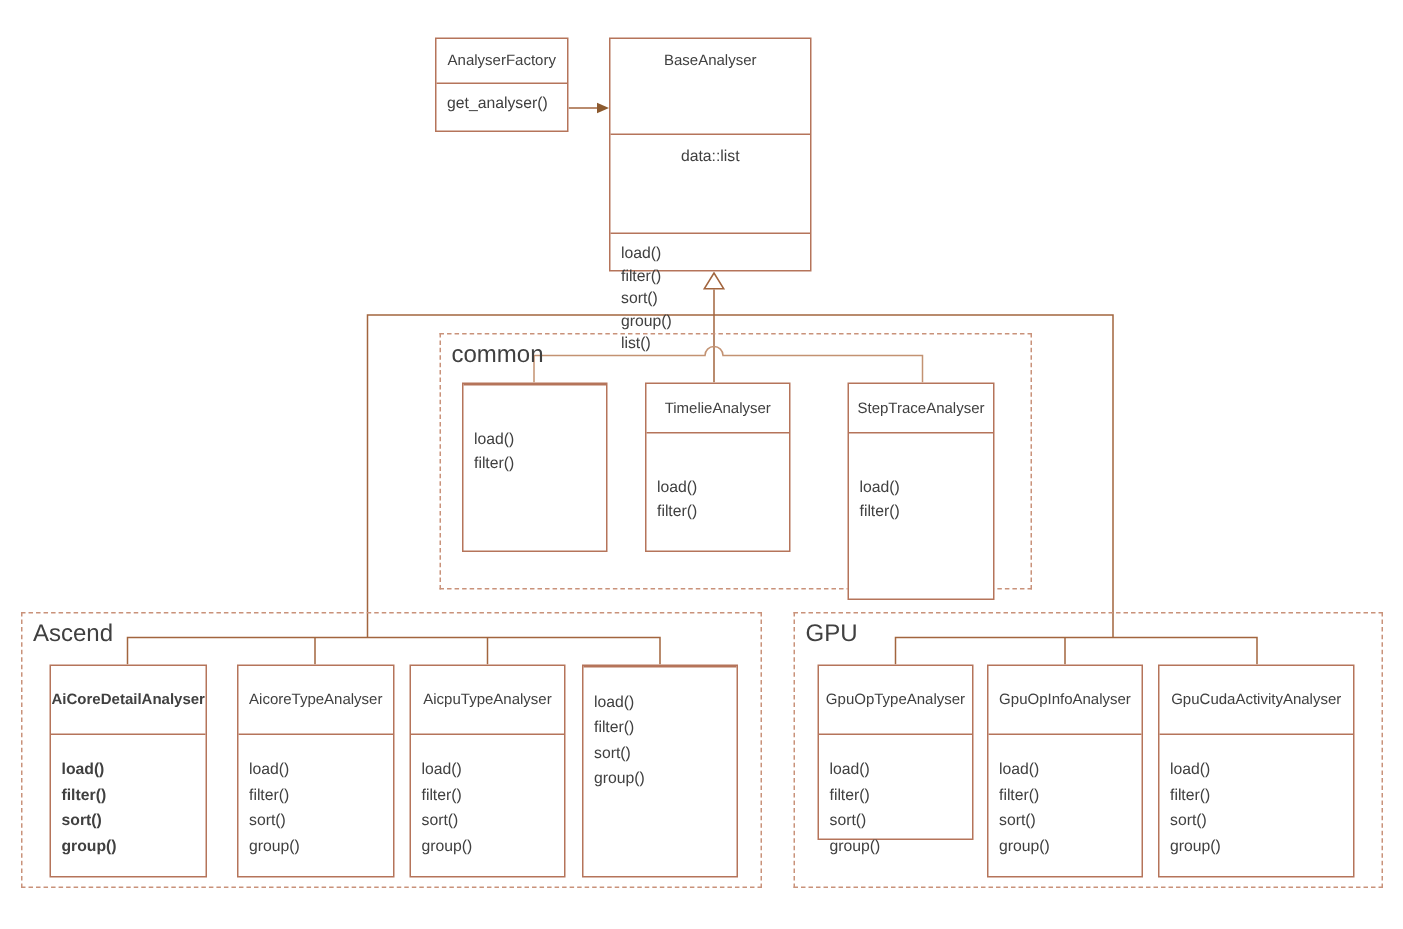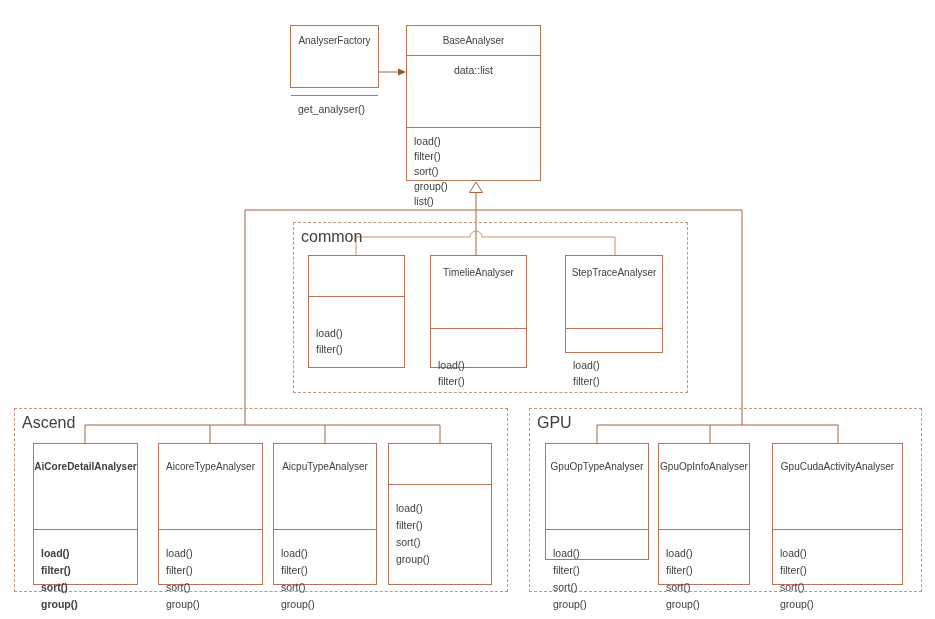--- a/index.html
+++ b/index.html
@@ -23,21 +23,21 @@
 
   .group-box{position:absolute;border:1px dashed var(--group-border);z-index:2;background:transparent;}
   .group-label{position:absolute;left:7px;top:5px;font-size:16px;color:var(--text);}
 
   .uml-class{position:absolute;border:1px solid var(--box-border);background:#ffffff;z-index:3;
     display:flex;flex-direction:column;}
   .uml-title{display:flex;align-items:center;justify-content:center;
     font-size:10px;white-space:nowrap;overflow:visible;flex:0 0 auto;text-align:right;}
   .t30{height:29px;} .t33{height:32px;} .t46{height:45px;}
   .uml-attrs{border-top:1px solid var(--box-border);flex:0 0 auto;padding:7px 7px 0 7px;}
-  .uml-methods{border-top:1px solid var(--box-border);flex:1 1 auto;padding:6px 7px 0 7px;margin-top:40px;}
+  .uml-methods{border-top:1px solid var(--box-border);flex:1 1 auto;padding:6px 7px 0 7px;}
   .pad-common{padding-top:28px;}
   .pad-leaf{padding-top:15px;}
   .uml-attrs .line{font-size:10.5px;line-height:15px;white-space:nowrap;text-align:center;}
   .uml-methods .line{font-size:10.5px;line-height:15px;white-space:nowrap;}
   .lh16 .line{line-height:16px;}
   .lh17 .line{line-height:17px;}
 </style>
 </head>
 <body>
 
@@ -74,21 +74,21 @@
     <span class="group-label">GPU</span>
   </div>
 
   <div class="uml-class" style="left:290px;top:25px;width:89px;height:63px;">
     <div class="uml-title t30">AnalyserFactory</div>
     <div class="uml-methods">
         <div class="line">get_analyser()</div>
       </div>
   </div>
 
-  <div class="uml-class" style="left:406px;top:25px;width:135px;height:156px;">
+  <div class="uml-class" style="left:406px;top:25px;width:135px;height:156px;gap:34px;">
     <div class="uml-title t30">BaseAnalyser</div>
     <div class="uml-attrs" style="height:32px;">
         <div class="line">data::list</div>
       </div>
     <div class="uml-methods">
         <div class="line">load()</div>
         <div class="line">filter()</div>
         <div class="line">sort()</div>
         <div class="line">group()</div>
         <div class="line">list()</div>
@@ -101,21 +101,21 @@
         <div class="line">filter()</div>
       </div>
   </div>
   <div class="uml-class" style="left:430px;top:255px;width:97px;height:113px;">
     <div class="uml-title t33">TimelieAnalyser</div>
     <div class="uml-methods pad-common lh16">
         <div class="line">load()</div>
         <div class="line">filter()</div>
       </div>
   </div>
-  <div class="uml-class" style="left:565px;top:255px;width:98px;height:98px;">
+  <div class="uml-class" style="left:565px;top:255px;width:98px;height:145px;">
     <div class="uml-title t33">StepTraceAnalyser</div>
     <div class="uml-methods pad-common lh16">
         <div class="line">load()</div>
         <div class="line">filter()</div>
       </div>
   </div>
 
   <div class="uml-class" style="left:33px;top:443px;width:105px;height:142px;font-weight:bold;">
     <div class="uml-title t46">AiCoreDetailAnalyser</div>
     <div class="uml-methods pad-leaf lh17">
@@ -154,21 +154,21 @@
 
   <div class="uml-class" style="left:545px;top:443px;width:104px;height:117px;">
     <div class="uml-title t46">GpuOpTypeAnalyser</div>
     <div class="uml-methods pad-leaf lh17">
         <div class="line">load()</div>
         <div class="line">filter()</div>
         <div class="line">sort()</div>
         <div class="line">group()</div>
       </div>
   </div>
-  <div class="uml-class" style="left:658px;top:443px;width:92px;height:142px;">
+  <div class="uml-class" style="left:658px;top:443px;width:104px;height:142px;">
     <div class="uml-title t46">GpuOpInfoAnalyser</div>
     <div class="uml-methods pad-leaf lh17">
         <div class="line">load()</div>
         <div class="line">filter()</div>
         <div class="line">sort()</div>
         <div class="line">group()</div>
       </div>
   </div>
   <div class="uml-class" style="left:772px;top:443px;width:131px;height:142px;">
     <div class="uml-title t46">GpuCudaActivityAnalyser</div>

